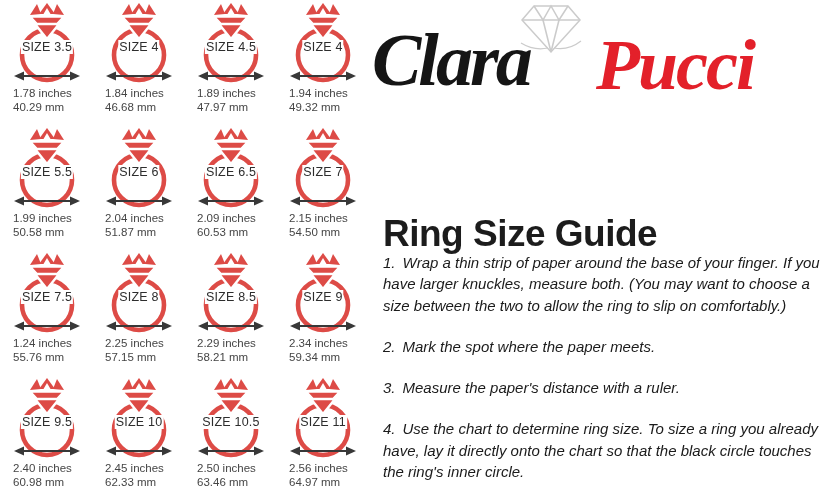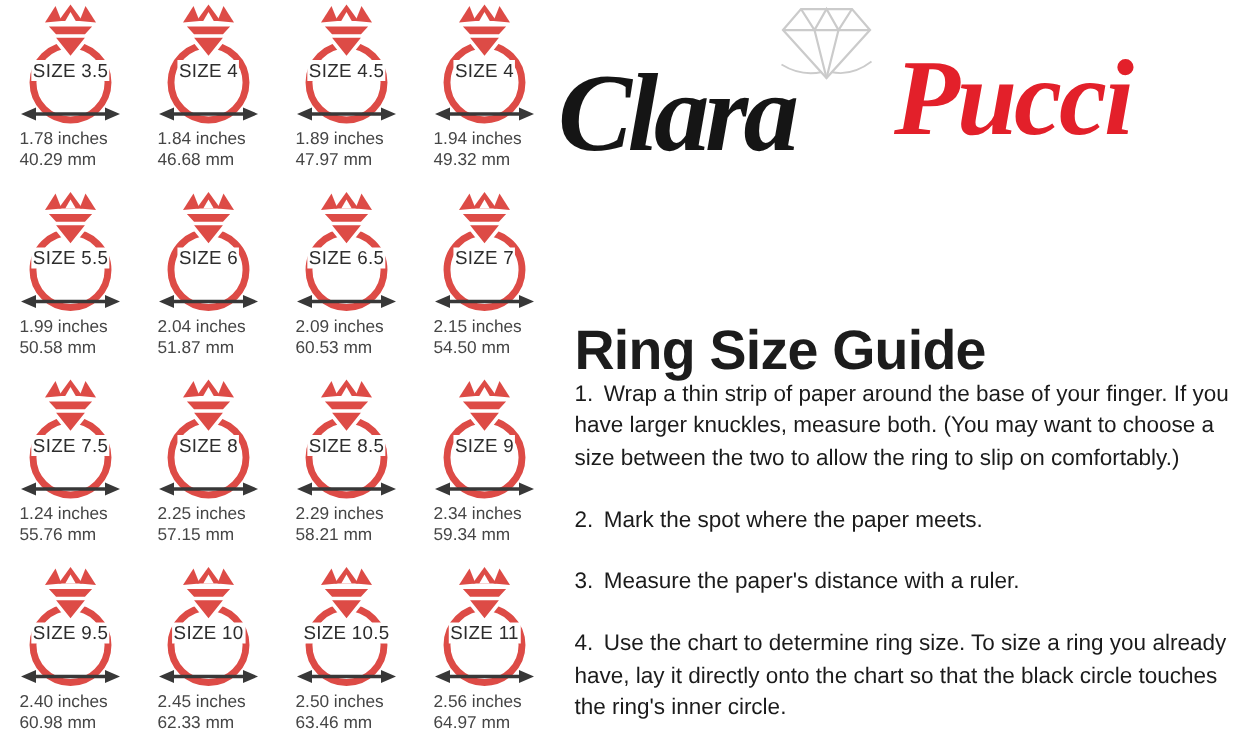--- a/index.html
+++ b/index.html
@@ -31,31 +31,31 @@
   .arrow-fill{fill:var(--arrow);}
   .meas{position:absolute;top:85px;left:0;right:0;
         font-size:11.5px;line-height:1.22;color:var(--measurement);padding-left:12px;}
   .meas span{display:block;}
 
   
   .logo{position:absolute;left:372px;top:0;width:465px;height:118px;}
   .logo-script{font-family:"Liberation Serif", serif;font-style:italic;
                font-weight:700;white-space:nowrap;}
   .logo-clara{position:absolute;left:0;top:18px;font-size:74px;
-              letter-spacing:-3px;color:#151515;margin-top:16px;}
+              letter-spacing:-3px;color:#151515;}
   .logo-pucci{position:absolute;left:212px;top:24px;font-size:72px;
               letter-spacing:-2px;color:var(--brand-red);margin-left:12px;}
   .logo-diamond{position:absolute;left:146px;top:3px;width:66px;height:55px;}
   .logo-diamond-stroke{stroke:var(--logo-diamond);}
 
   
   .title{position:absolute;left:383px;top:189px;font-size:37px;font-weight:700;
          color:#1c1c1c;letter-spacing:-.5px;line-height:1.1;}
   .steps{position:absolute;left:383px;top:252px;width:452px;font-size:15px;
-         line-height:1.42;color:var(--text);}
+         line-height:1.42;color:var(--text);font-style:italic;}
   .steps p{margin:0 0 20px;}
   .num{margin-right:7px;}
 </style>
 </head>
 <body>
 
 <svg width="0" height="0" style="position:absolute" aria-hidden="true">
   <defs>
     <symbol id="ring-sym" viewBox="0 0 92 82">
       <circle cx="46" cy="54" r="25" fill="none" class="ring-stroke" stroke-width="4.6"></circle>

